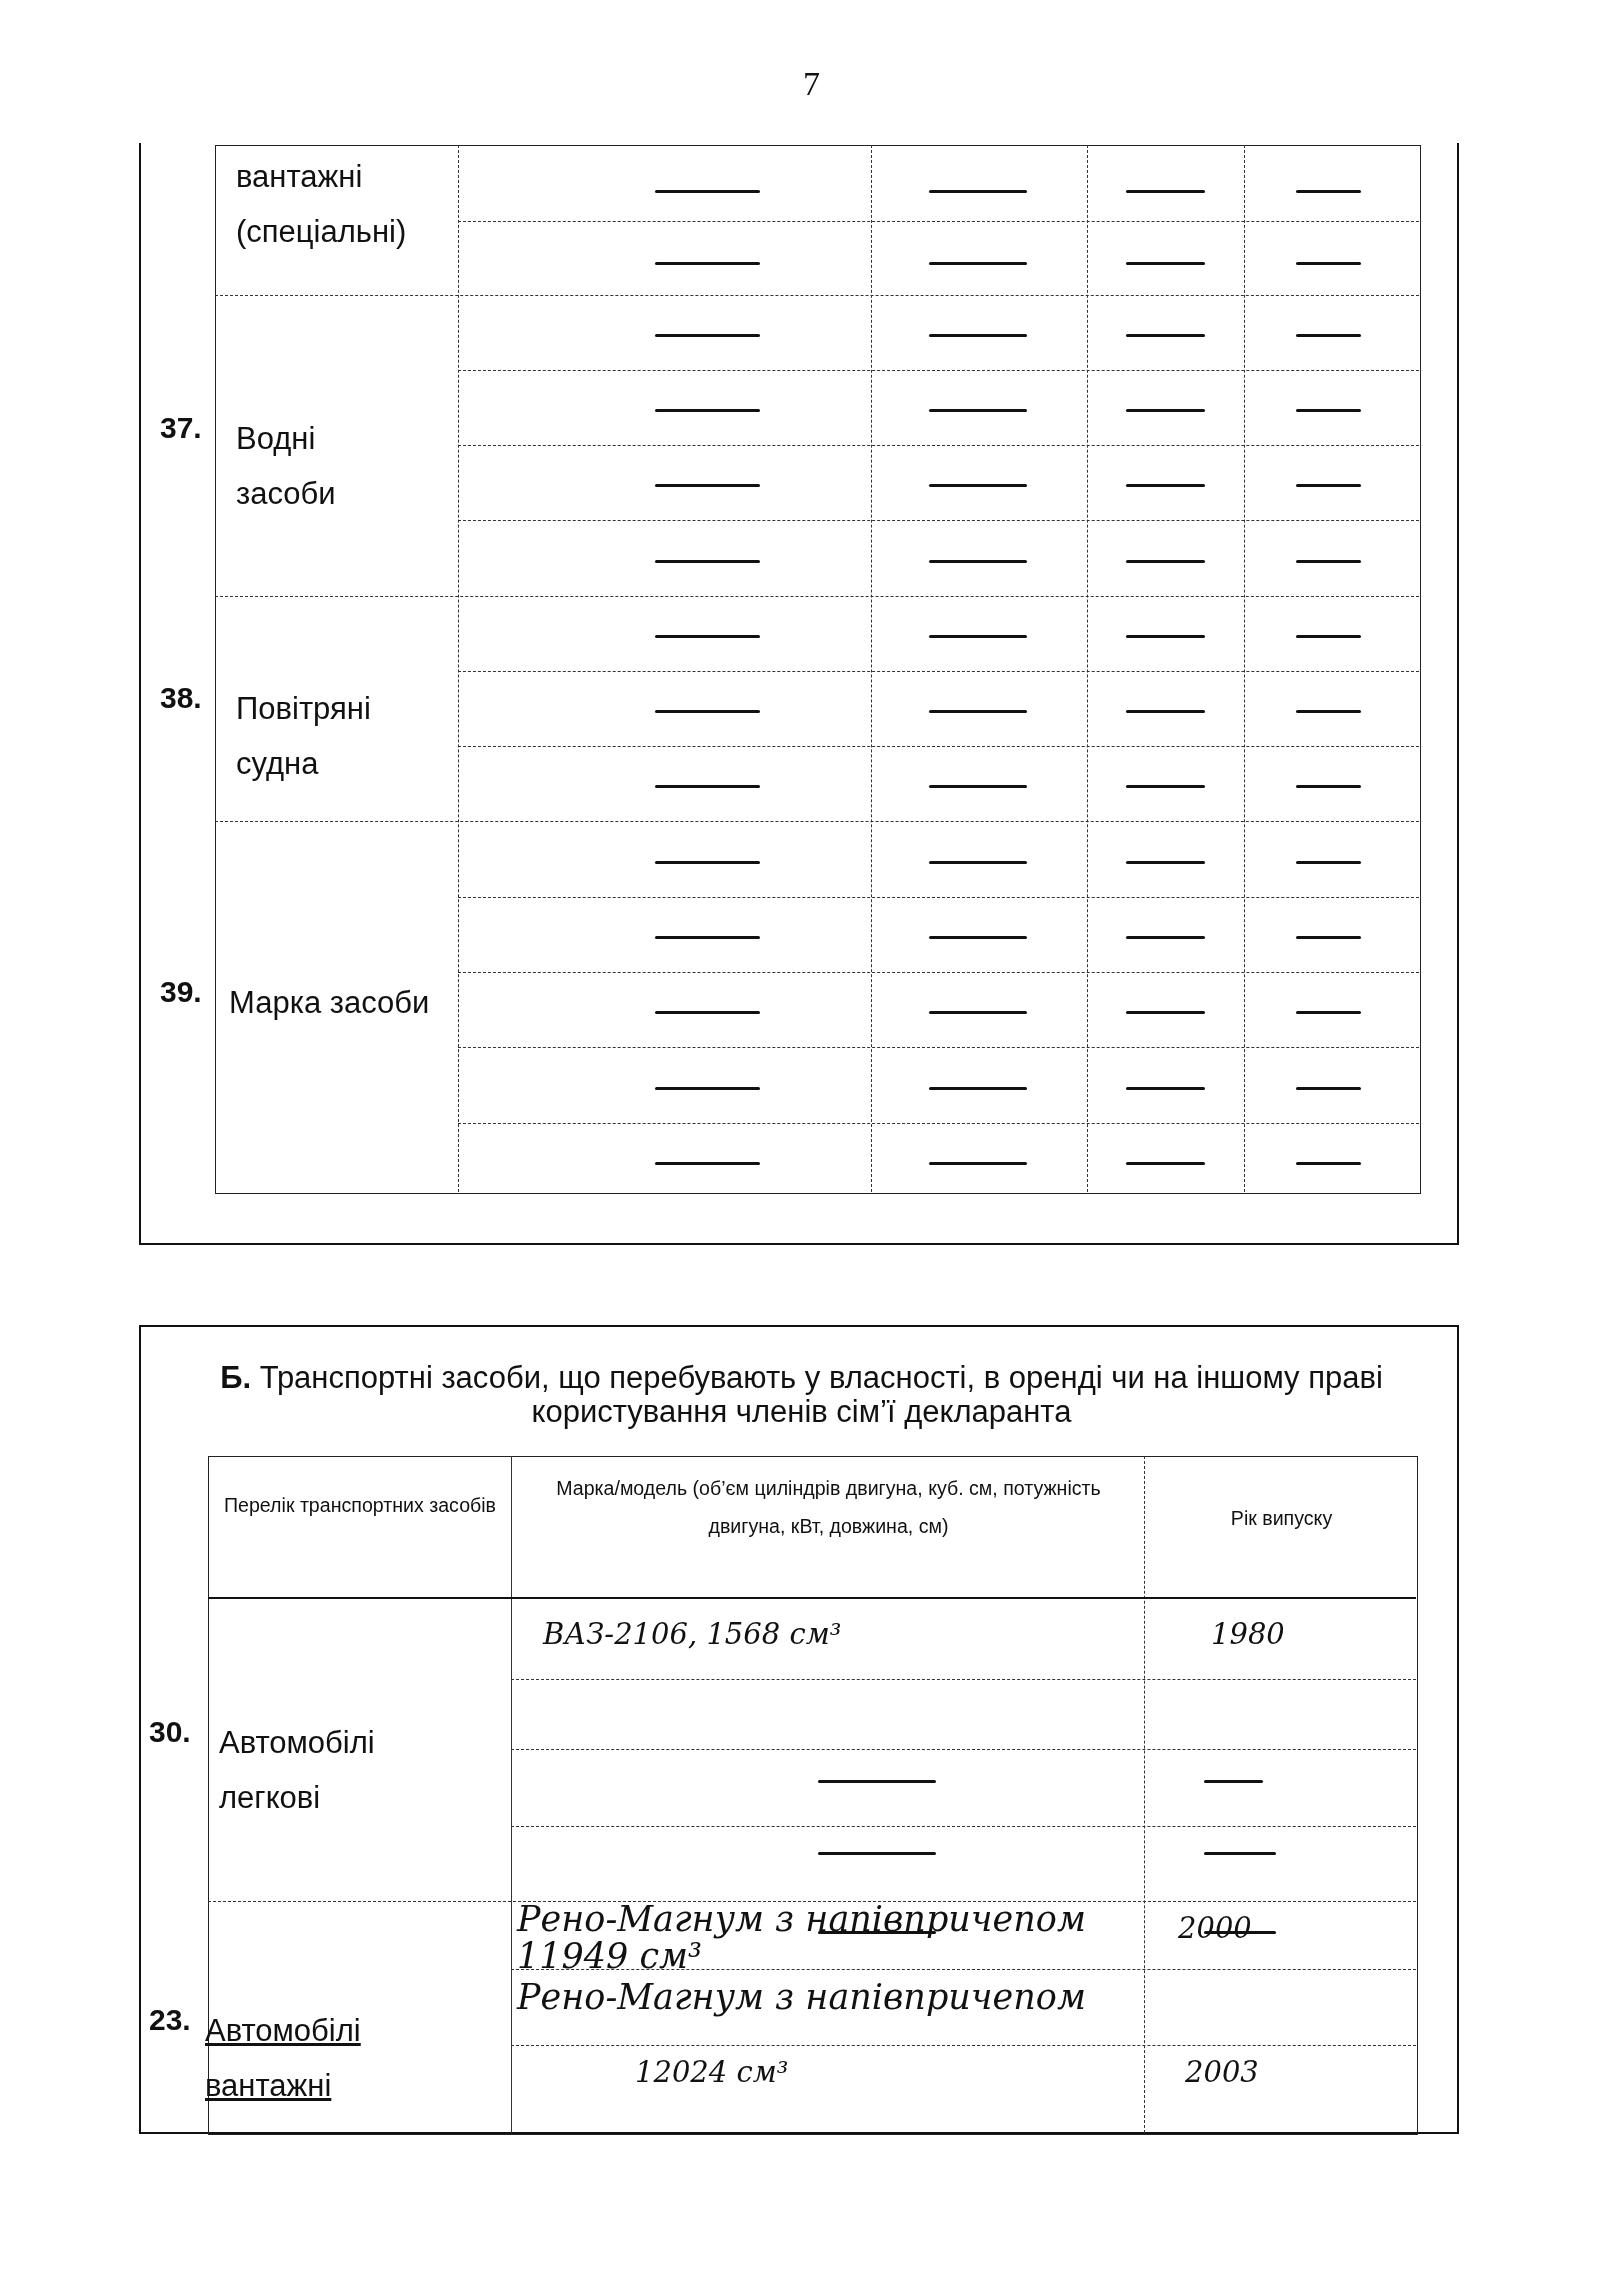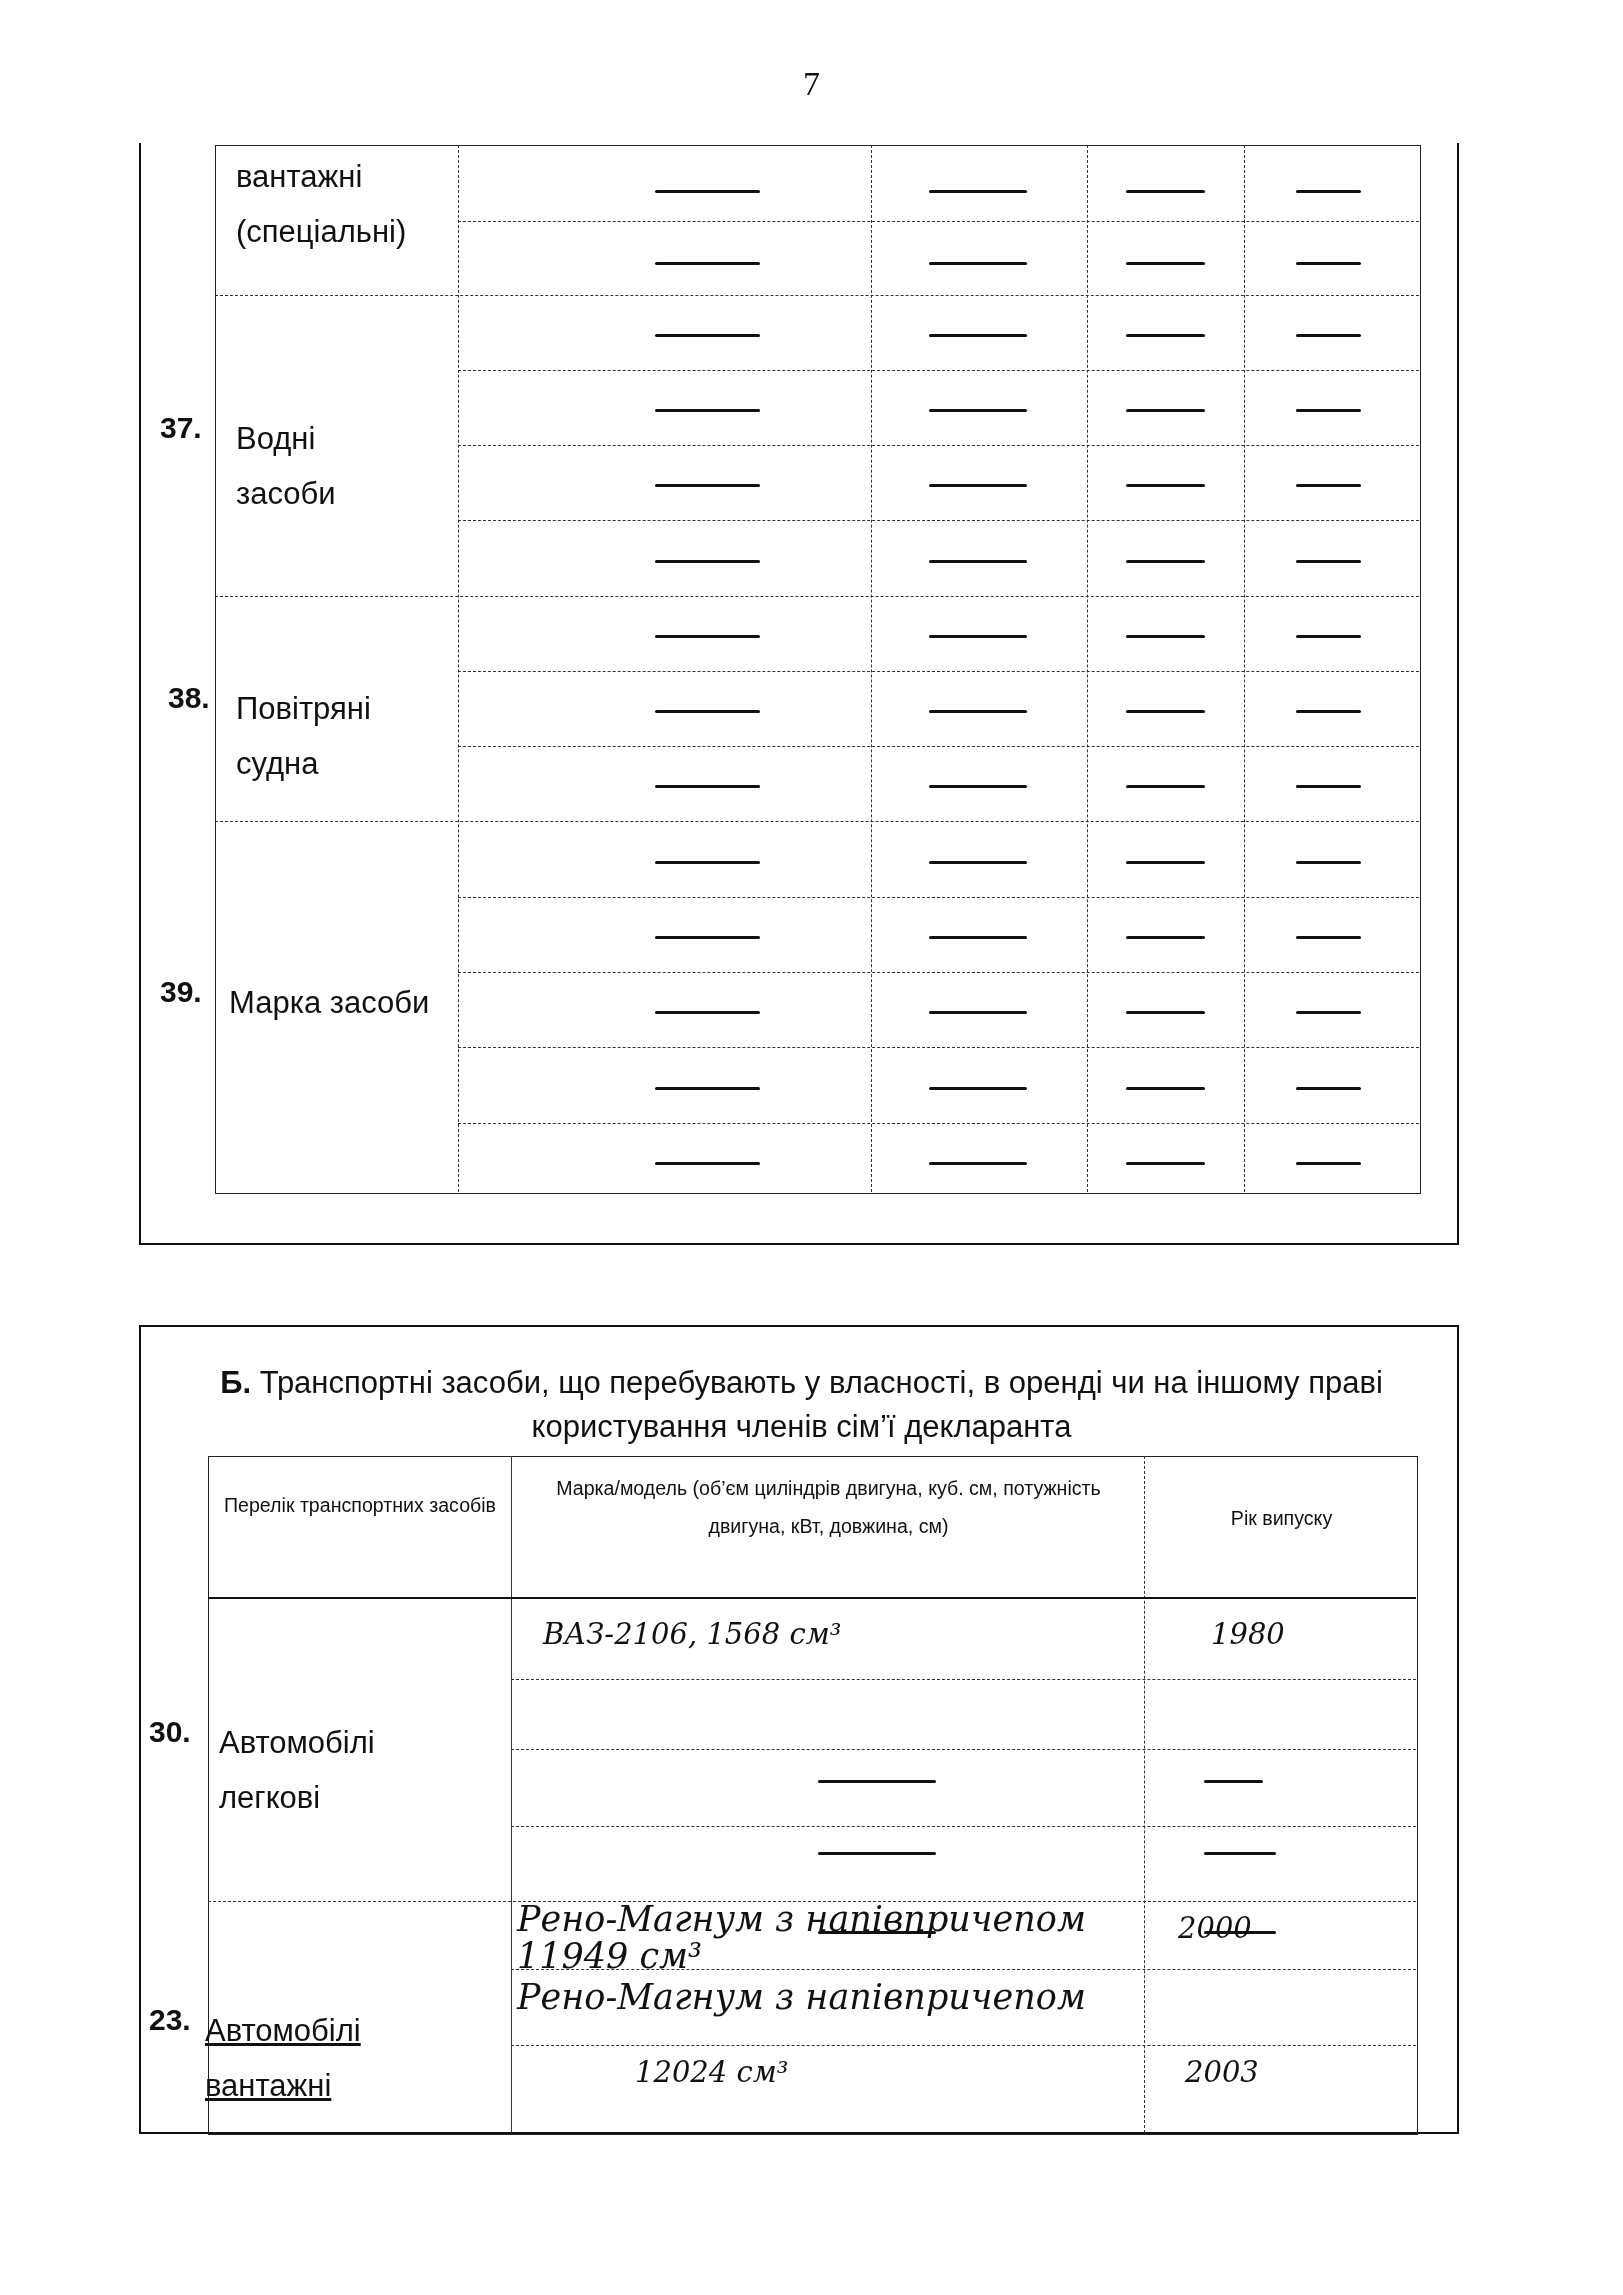--- a/index.html
+++ b/index.html
@@ -9,21 +9,21 @@
   .box1{left:139px;top:143px;width:1316px;height:1100px;border-top:none;}
   .box2{left:139px;top:1325px;width:1316px;height:805px;}
   .rownum{position:absolute;font-weight:bold;font-size:30px;}
   .grid{position:absolute;border:1.3px solid #222;}
   .vline{position:absolute;border-left:1.3px dashed #333;}
   .hline{position:absolute;border-top:1.3px dashed #333;height:0;}
   .hsolid{position:absolute;border-top:2px solid #111;height:0;}
   .label{position:absolute;font-size:31px;line-height:55px;}
   .dash{position:absolute;height:3.3px;background:#111;border-radius:2px;}
   .hand{position:absolute;font-family:"DejaVu Serif",serif;font-style:italic;font-size:29px;}
-  .title{position:absolute;left:170px;top:1361px;width:1263px;text-align:center;font-size:31px;line-height:44px;}
+  .title{position:absolute;left:170px;top:1361px;width:1263px;text-align:center;font-size:31px;line-height:34px;}
   .title b{font-weight:bold;}
   .hdr{position:absolute;font-size:19.6px;line-height:38px;text-align:center;}
 </style>
 </head>
 <body>
 
 <div class="pagenum">7</div>
 
 <div class="box box1"></div>
 <div class="grid" style="left:215px;top:145px;width:1204px;height:1047px;"></div>
@@ -47,21 +47,21 @@
 <div class="hline" style="left:458px;top:1047px;width:961px;"></div>
 <div class="hline" style="left:458px;top:1123px;width:961px;"></div>
 
 <div class="label" style="left:236px;top:149px;white-space:pre-line;">вантажні
 (спеціальні)</div>
 
 <div class="rownum" style="left:160px;top:411px;">37.</div>
 <div class="label" style="left:236px;top:411px;white-space:pre-line;">Водні
 засоби</div>
 
-<div class="rownum" style="left:168px;top:681px;">38.</div>
+<div class="rownum" style="left:160px;top:681px;">38.</div>
 <div class="label" style="left:236px;top:681px;white-space:pre-line;">Повітряні
 судна</div>
 
 <div class="rownum" style="left:160px;top:975px;">39.</div>
 <div class="label" style="left:229px;top:975px;">Марка засоби</div>
 
 <div id="dashes">
     <div class="dash" style="left: 655px; top: 190px; width: 105px;"></div>
     <div class="dash" style="left: 929px; top: 190px; width: 98px;"></div>
     <div class="dash" style="left: 1126px; top: 190px; width: 79px;"></div>

